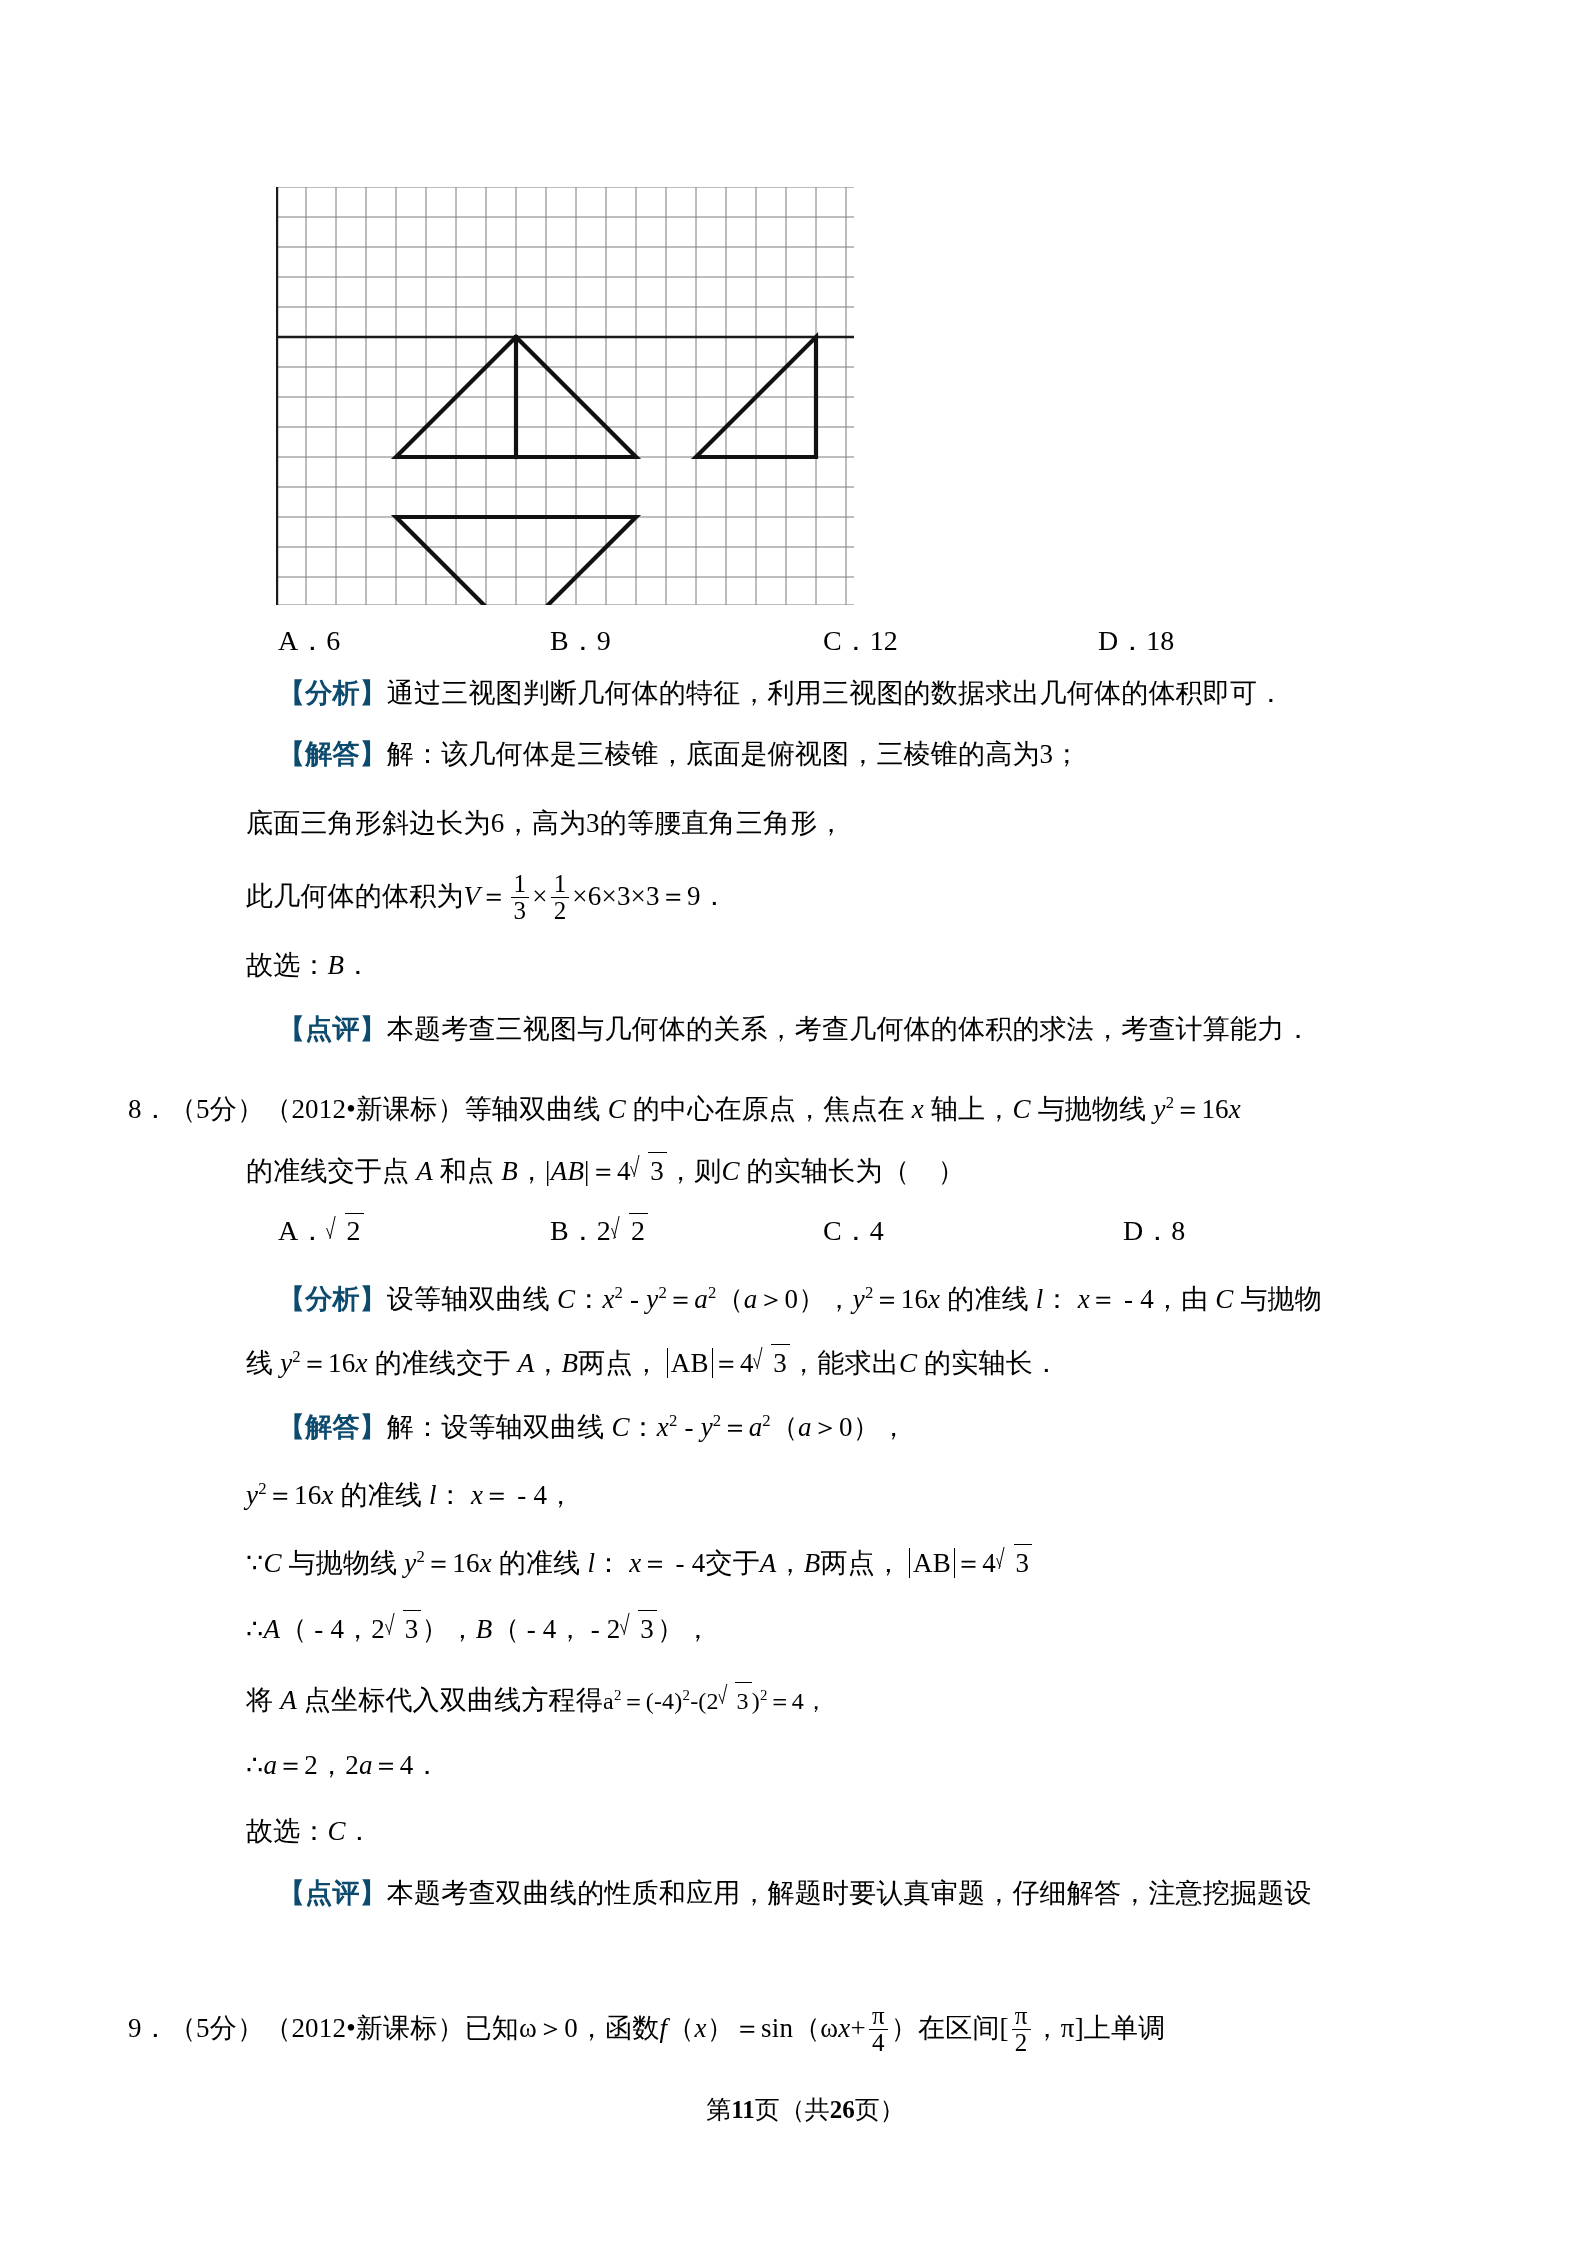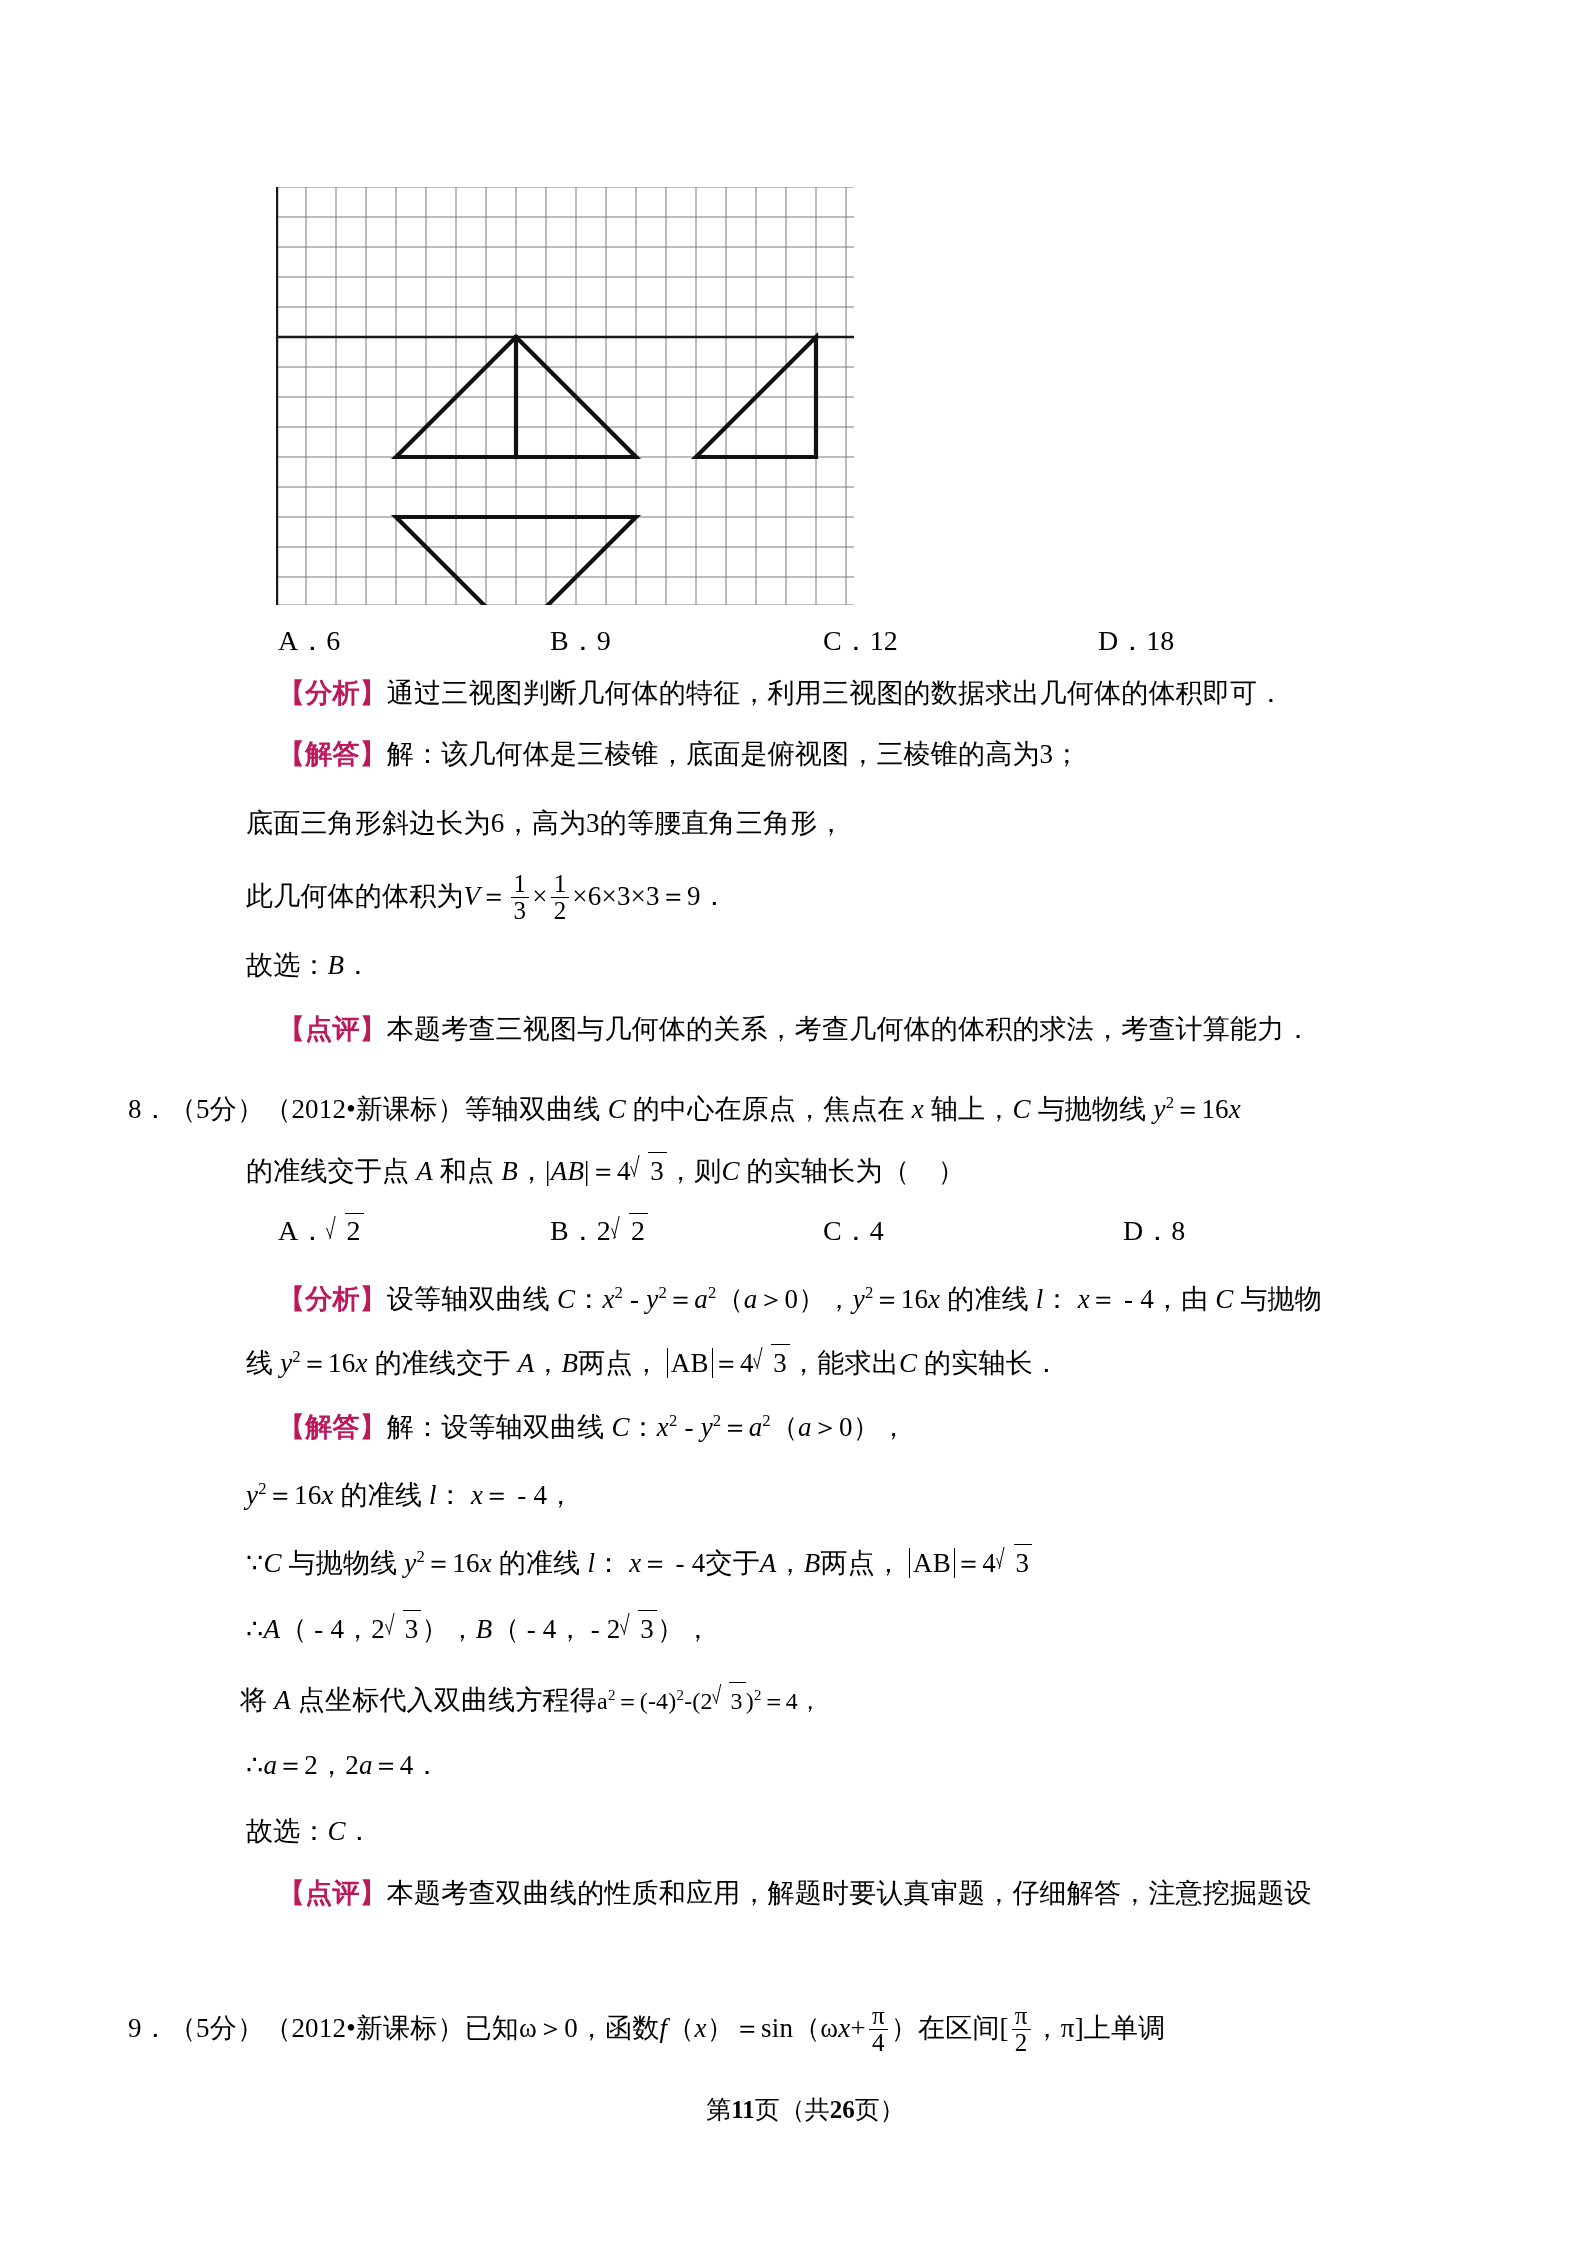--- a/index.html
+++ b/index.html
@@ -35,21 +35,21 @@
   
   .line {
     position: absolute;
     font-size: 27px;
     line-height: 34px;
     white-space: nowrap;
     letter-spacing: 0.2px;
   }
   .cjk { font-family: "Liberation Serif", "DejaVu Serif", serif; }
   .tag {
-    color: #be185d;
+    color: #0c4a6e;
     font-weight: bold;
   }
   .it { font-style: italic; }
 
   
   .optrow {
     position: absolute;
     font-size: 28px;
     white-space: nowrap;
   }
@@ -264,21 +264,21 @@
   </div>
 
   <div class="line cjk" style="left:246px; top:1540px;text-align:right;">
     <span>∵</span><span class="it">C</span> <span>与抛物线</span> <span class="it">y</span><span class="sup">2</span><span>＝16</span><span class="it">x</span> <span>的准线</span> <span class="it">l</span><span>：</span> <span class="it">x</span><span>＝ - 4交于</span><span class="it">A</span><span>，</span><span class="it">B</span><span>两点，</span>&nbsp;<span class="abs"><span>AB</span></span><span>＝4</span><span class="rad"><span class="body">3</span></span>
   </div>
 
   <div class="line cjk" style="left:246px; top:1610px;">
     <span>∴</span><span class="it">A</span><span>（ - 4，2</span><span class="rad"><span class="body">3</span></span><span>），</span><span class="it">B</span><span>（ - 4， - 2</span><span class="rad"><span class="body">3</span></span><span>），</span>
   </div>
 
-  <div class="line cjk" style="left:240px; top:1678px;">
+  <div class="line cjk" style="left:246px; top:1678px;">
     <span>将</span> <span class="it">A</span> <span>点坐标代入双曲线方程得</span><span style="font-size:24px;"><span>a</span><span class="sup">2</span><span>＝(-4)</span><span class="sup">2</span><span>-(2</span><span class="rad"><span class="body">3</span></span><span>)</span><span class="sup">2</span><span>＝4，</span></span>
   </div>
 
   <div class="line cjk" style="left:246px; top:1748px;">
     <span>∴</span><span class="it">a</span><span>＝2，2</span><span class="it">a</span><span>＝4．</span>
   </div>
 
   <div class="line cjk" style="left:246px; top:1814px;">
     <span>故选：</span><span class="it">C</span><span>．</span>
   </div>

